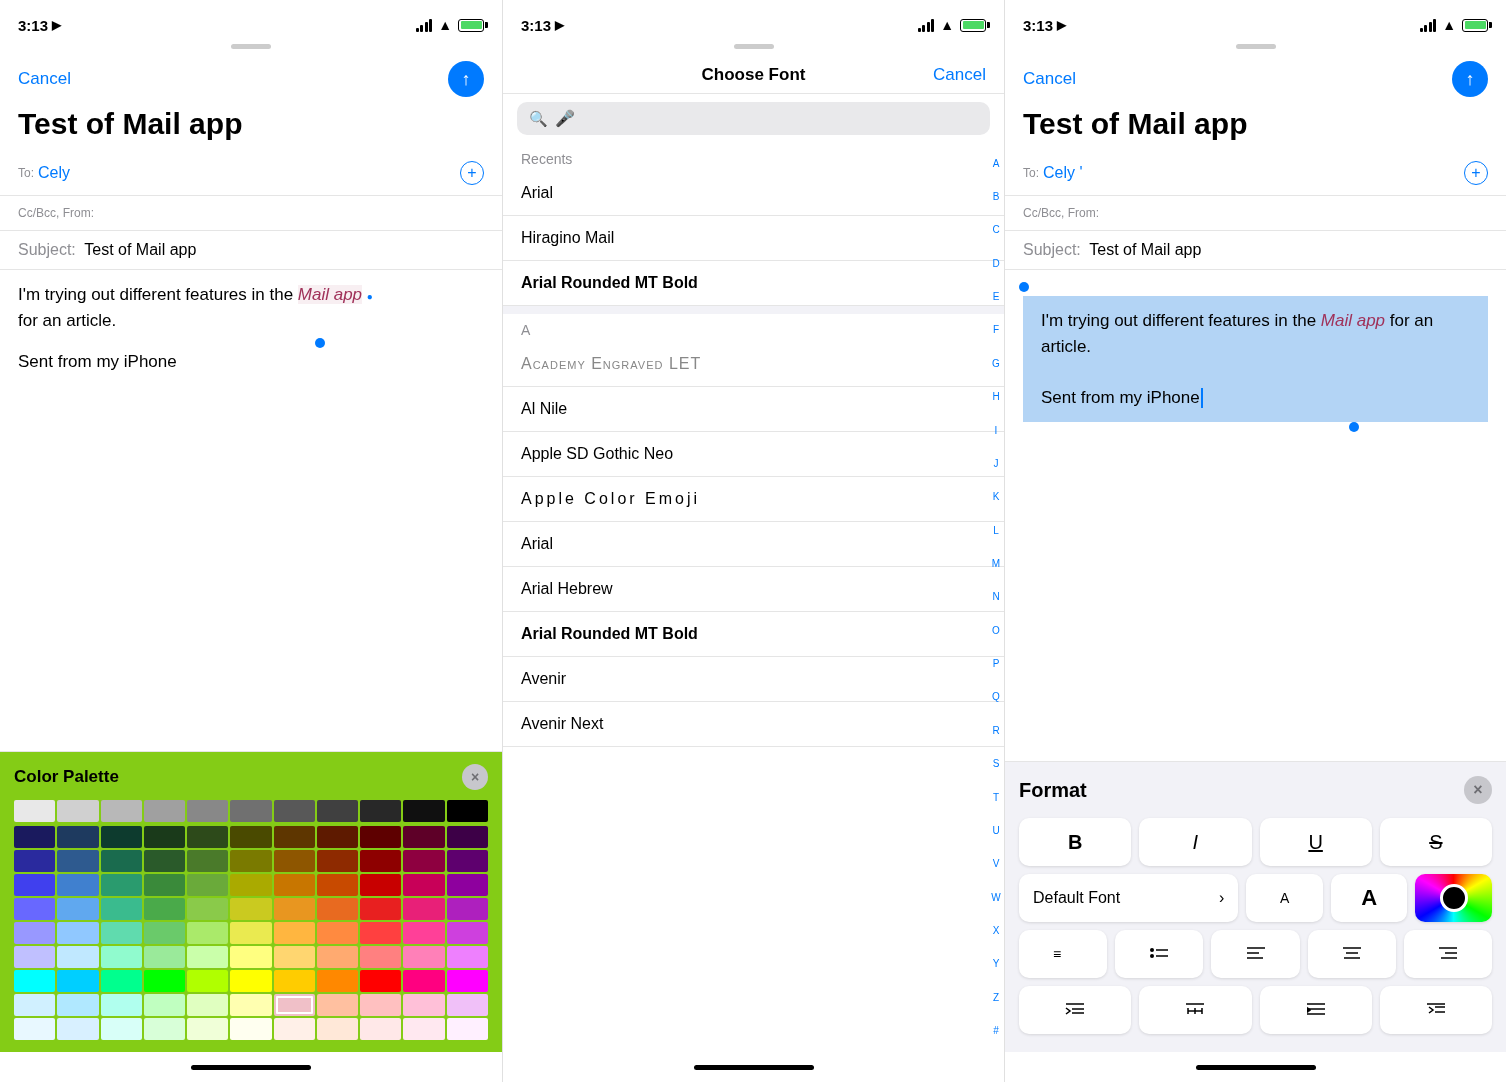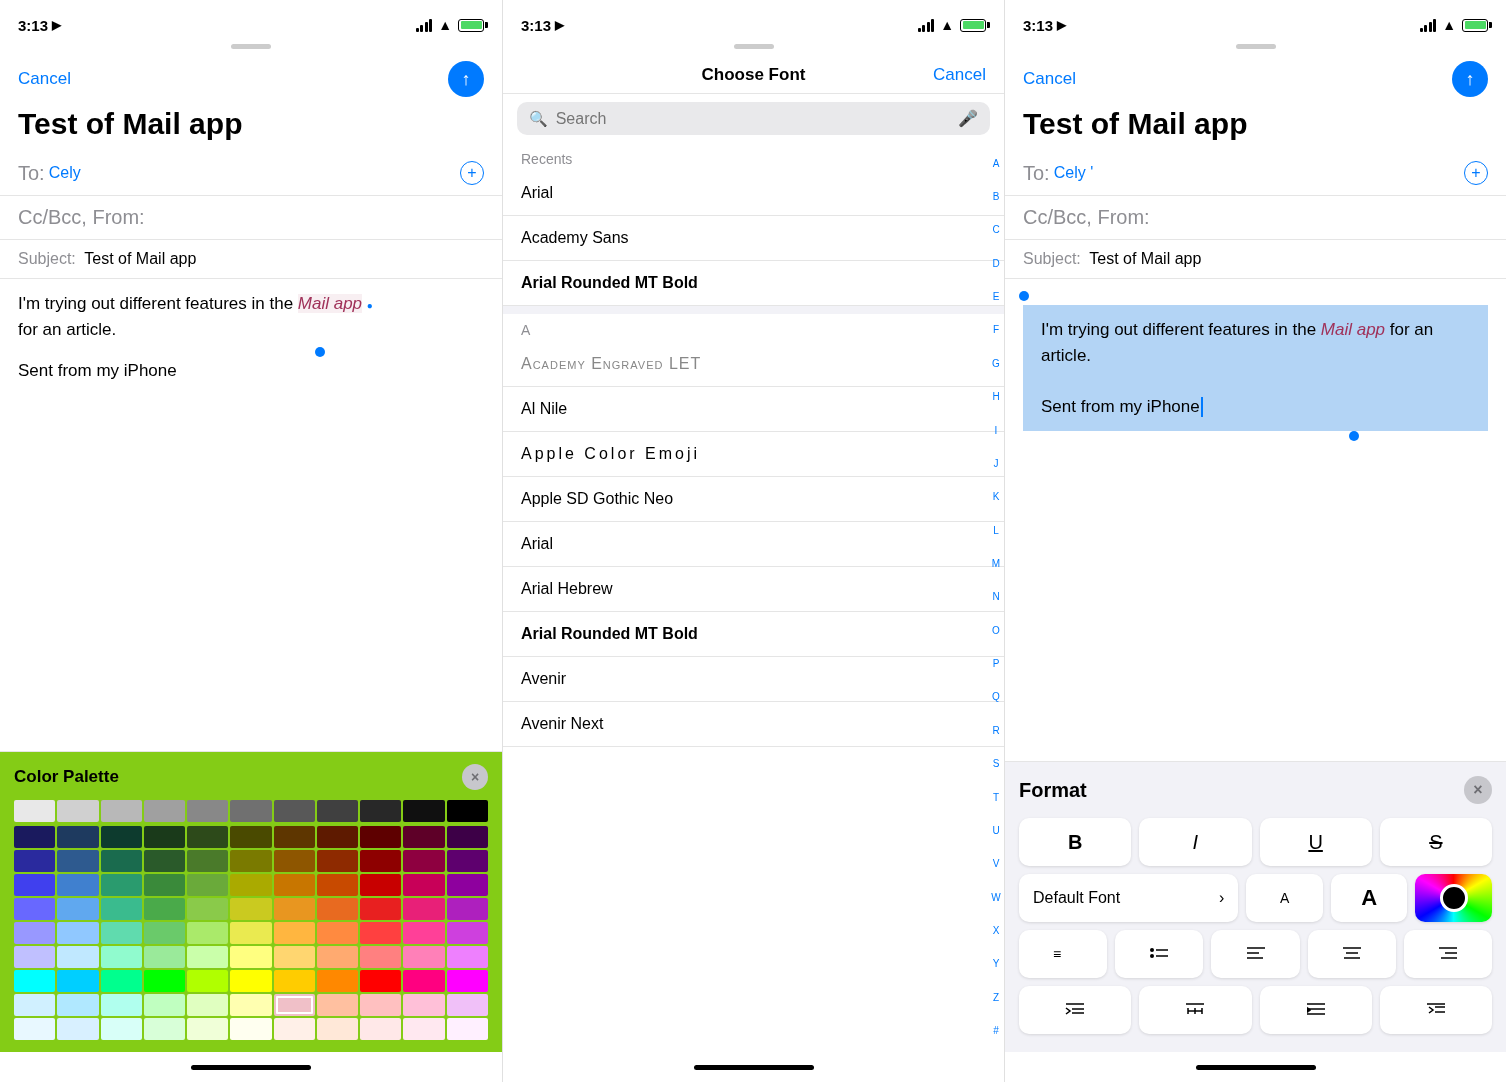--- a/index.html
+++ b/index.html
@@ -81,21 +81,21 @@
 
     
     .compose-field {
       padding: 10px 18px;
       border-bottom: 1px solid #e5e5e5;
       display: flex;
       align-items: center;
       justify-content: space-between;
       flex-shrink: 0;
     }
-    .compose-field-label { color: #8e8e93; font-size: 20px; }
+    .compose-field-label { color: #8e8e93; font-size: 12px; }
     .compose-field-value { color: #007aff; font-size: 16px; flex: 1; margin-left: 4px; }
     .compose-field-add {
       width: 24px; height: 24px; border: 1.5px solid #007aff; border-radius: 50%;
       display: flex; align-items: center; justify-content: center;
       color: #007aff; font-size: 16px; font-weight: 300;
     }
     .subject-field {
       padding: 10px 18px;
       border-bottom: 1px solid #e5e5e5;
       flex-shrink: 0;
@@ -544,42 +544,41 @@
   <div class="drag-handle"></div>
 
   <div class="font-nav">
     <div style="min-width:60px;"></div>
     <span class="font-nav-title">Choose Font</span>
     <span class="font-nav-cancel">Cancel</span>
   </div>
 
   <div class="search-bar">
     <span class="search-icon">🔍</span>
-    <input class="search-input" type="text" placeholder="Search" style="">
     <span class="mic-icon">🎤</span>
   </div>
 
   <div class="font-list">
 
     <div class="font-section-header">
       <span>Recents</span>
     </div>
     <div class="font-item">Arial</div>
-    <div class="font-item">Academy Sans</div>
+    <div class="font-item">Hiragino Mail</div>
     <div class="font-item bold">Arial Rounded MT Bold</div>
 
     <div style="height:8px;background:#f2f2f7;"></div>
     <div class="font-section-header">
       <span>A</span>
     </div>
 
     <div class="font-item engraved">Academy Engraved LET</div>
     <div class="font-item">Al Nile</div>
+    <div class="font-item">Apple SD Gothic Neo</div>
     <div class="font-item" style="font-family:sans-serif;letter-spacing:3px;">Apple  Color  Emoji</div>
-    <div class="font-item">Apple SD Gothic Neo</div>
     <div class="font-item">Arial</div>
     <div class="font-item">Arial Hebrew</div>
     <div class="font-item bold">Arial Rounded MT Bold</div>
     <div class="font-item">Avenir</div>
     <div class="font-item">Avenir Next</div>
 
     <div class="alpha-index">
       <span>A</span>
         <span>B</span>
       <span>C</span>

